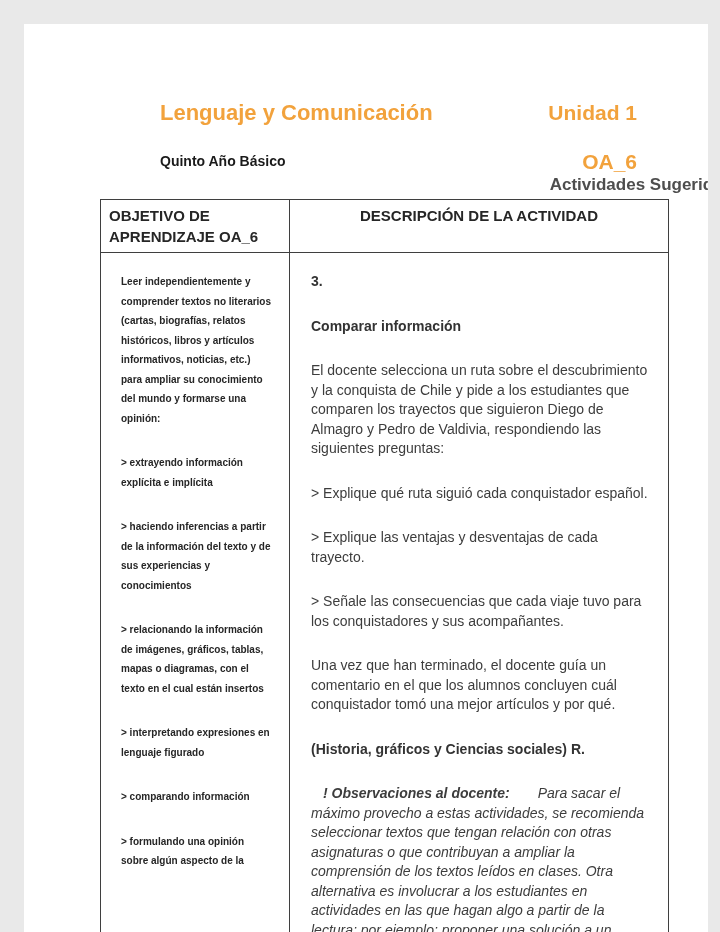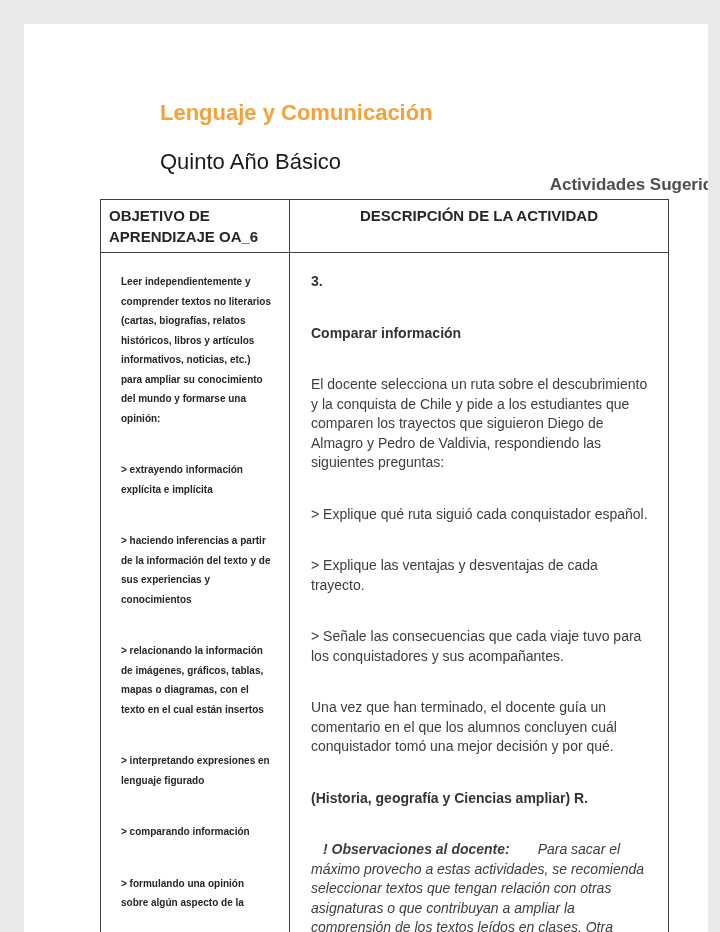--- a/index.html
+++ b/index.html
@@ -23,22 +23,22 @@
     align-items: flex-start;
   }
   .subject-line {
     font-size: 22px;
     font-weight: bold;
     color: var(--accent_orange, #F2A23C);
     line-height: 25px;
     white-space: nowrap;
   }
   .grade-line {
-    font-size: 22px;
-    font-weight: normal;
+    font-size: 14px;
+    font-weight: bold;
     color: #1a1a1a;
     line-height: 25px;
     white-space: nowrap;
   }
   .header-right { text-align: right; }
   .unit-line, .oa-line {
     font-size: 21px;
     font-weight: bold;
     color: var(--accent_orange, #F2A23C);
     line-height: 25px;
@@ -84,35 +84,39 @@
     font-weight: bold;
     line-height: 19.5px;
     color: #262626;
   }
   td.activity-cell {
     padding: 4px 8px 10px 9px;
     font-size: 14px;
     line-height: 19.5px;
     color: #3d3d3d;
   }
-  td p { margin-top: 8px; }
+  td p { margin-top: 1px; }
   td p:first-child { margin-top: 3px; }
   .bold-par { font-weight: bold; color: #333333; }
   .obs-par { font-style: italic; }
   .obs-label { font-weight: bold; font-style: italic; }
 </style>
 </head>
 <body>
 
 <div class="page">
 
   <div class="doc-header">
     <div class="header-left">
       <div class="subject-line">Lenguaje y Comunicación</div>
       <div class="grade-line">Quinto Año Básico</div>
+    </div>
+    <div class="header-right">
+      <div class="unit-line">Unidad 1</div>
+      <div class="oa-line">OA_6</div>
     </div>
   </div>
 
   <div class="page-title">Actividades Sugeridas</div>
 
   <table class="activities-table">
     <thead>
       <tr>
         <th class="col-objective">OBJETIVO DE APRENDIZAJE OA_6</th>
         <th class="col-description">DESCRIPCIÓN DE LA ACTIVIDAD</th>
@@ -129,21 +133,21 @@
           <p>&gt; comparando información</p>
           <p>&gt; formulando una opinión sobre algún aspecto de la</p>
         </td>
         <td class="activity-cell">
           <p class="bold-par">3.</p>
           <p class="bold-par">Comparar información</p>
           <p>El docente selecciona un ruta sobre el descubrimiento y la conquista de Chile y pide a los estudiantes que comparen los trayectos que siguieron Diego de Almagro y Pedro de Valdivia, respondiendo las siguientes preguntas:</p>
           <p>&gt; Explique qué ruta siguió cada conquistador español.</p>
           <p>&gt; Explique las ventajas y desventajas de cada trayecto.</p>
           <p>&gt; Señale las consecuencias que cada viaje tuvo para los conquistadores y sus acompañantes.</p>
-          <p>Una vez que han terminado, el docente guía un comentario en el que los alumnos concluyen cuál conquistador tomó una mejor decisión y por qué.</p>
-          <p class="bold-par">(Historia, geografía y Ciencias ampliar) R.</p>
+          <p>Una vez que han terminado, el docente guía un comentario en el que los alumnos concluyen cuál conquistador tomó una mejor artículos y por qué.</p>
+          <p class="bold-par">(Historia, gráficos y Ciencias sociales) R.</p>
           <p class="obs-par"><span class="obs-label">! Observaciones al docente: </span><span>Para sacar el máximo provecho a estas actividades, se recomienda seleccionar textos que tengan relación con otras asignaturas o que contribuyan a ampliar la comprensión de los textos leídos en clases. Otra alternativa es involucrar a los estudiantes en actividades en las que hagan algo a partir de la lectura; por ejemplo: proponer una solución a un problema, comunicar información que llama su atención o investigar sobre un tema interesante. De esta manera, se comprometen con su proceso de aprendizaje y logran mejores resultados.</span></p>
         </td>
       </tr>
     </tbody>
   </table>
 
 </div>
 
 </body></html>

